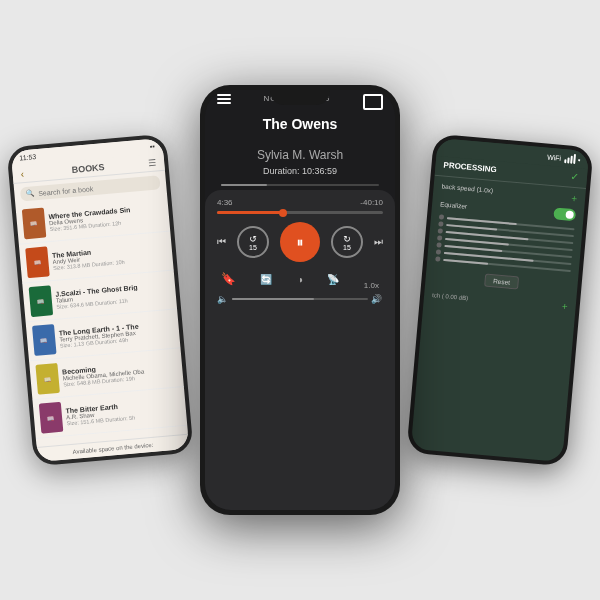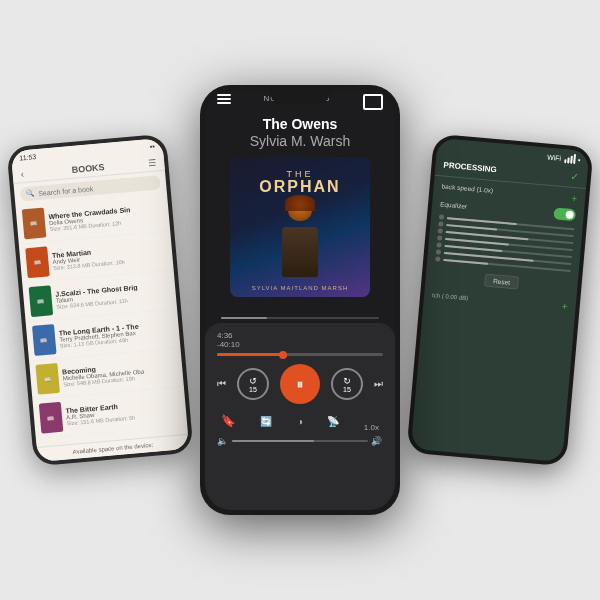--- a/index.html
+++ b/index.html
@@ -382,23 +382,23 @@
       flex-shrink: 0;
     }
 
     .book-title-main .title {
       font-size: 14px;
       font-weight: 700;
       color: #fff;
     }
 
     .book-title-main .author {
-      font-size: 14px;
+      font-size: 12px;
       color: #aaa;
-      margin-top: 1px;
+      margin-top: 16px;
     }
 
     .cover-art {
       margin: 8px auto;
       width: 140px;
       height: 140px;
       border-radius: 8px;
       overflow: hidden;
       flex-shrink: 0;
       position: relative;
@@ -548,21 +548,20 @@
       color: #fff;
       margin-bottom: 4px;
     }
 
     .time-row {
       display: flex;
       justify-content: space-between;
       font-size: 8px;
       color: #aaa;
       margin-bottom: 4px;
-      flex-direction: column;
     }
 
     .seek-bar {
       height: 3px;
       background: #555;
       border-radius: 2px;
       margin-bottom: 8px;
       position: relative;
     }
 
@@ -884,38 +883,23 @@
         </div>
         <span class="now-playing-label">NOW PLAYING</span>
         <div class="book-icon"></div>
       </div>
 
       <div class="book-title-main">
         <div class="title">The Owens</div>
         <div class="author">Sylvia M. Warsh</div>
       </div>
 
-      <div class="cover-art">
-        <div class="cover-bg">
-          <div class="cover-title">
-            <div class="the">THE</div>
-            <div class="orphan">ORPHAN</div>
-          </div>
-          <div class="cover-figure">
-            <div class="figure-body">
-              <div class="figure-hair"></div>
-              <div class="figure-head"></div>
-              <div class="figure-torso"></div>
-            </div>
-          </div>
-          <div class="cover-author">SYLVIA MAITLAND MARSH</div>
-        </div>
-      </div>
 
       <div class="duration-info">
+        <div class="dur">Duration: 10:36:59</div>
       </div>
 
       <div class="progress-thin">
         <div class="fill"></div>
       </div>
 
       <div class="player-panel">
         <div class="time-row">
           <span>4:36</span>
           <span>-40:10</span>

